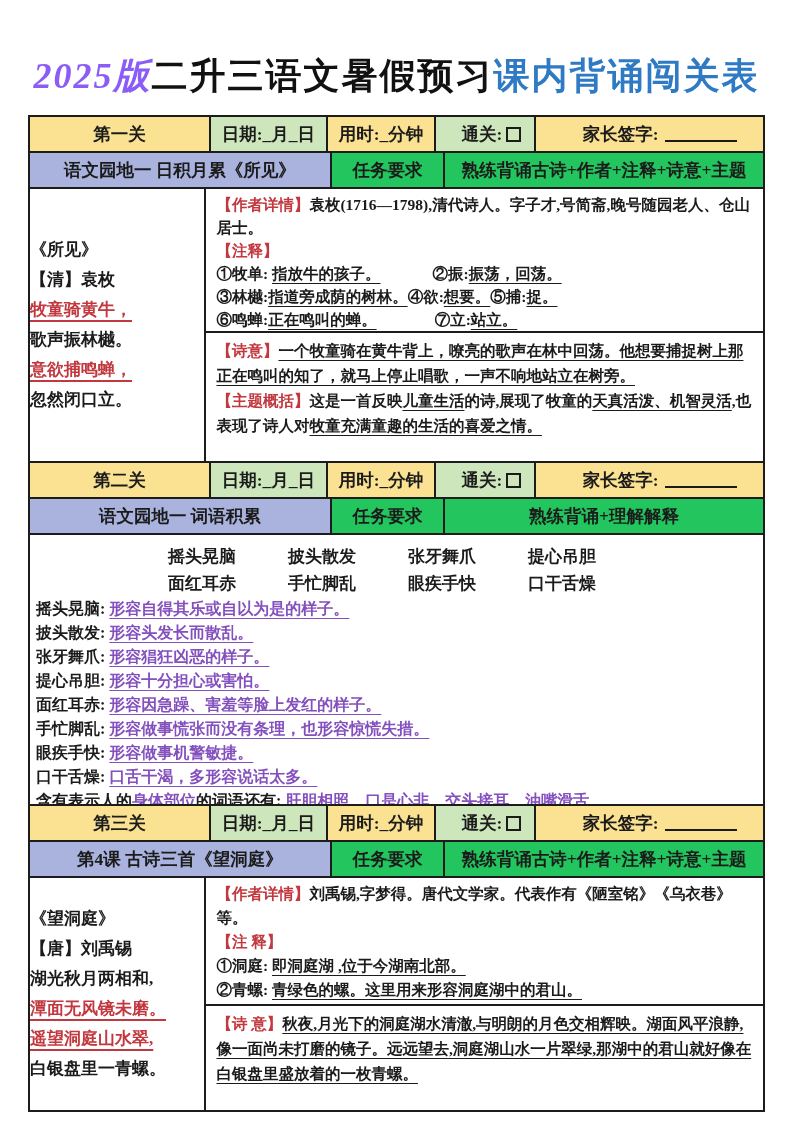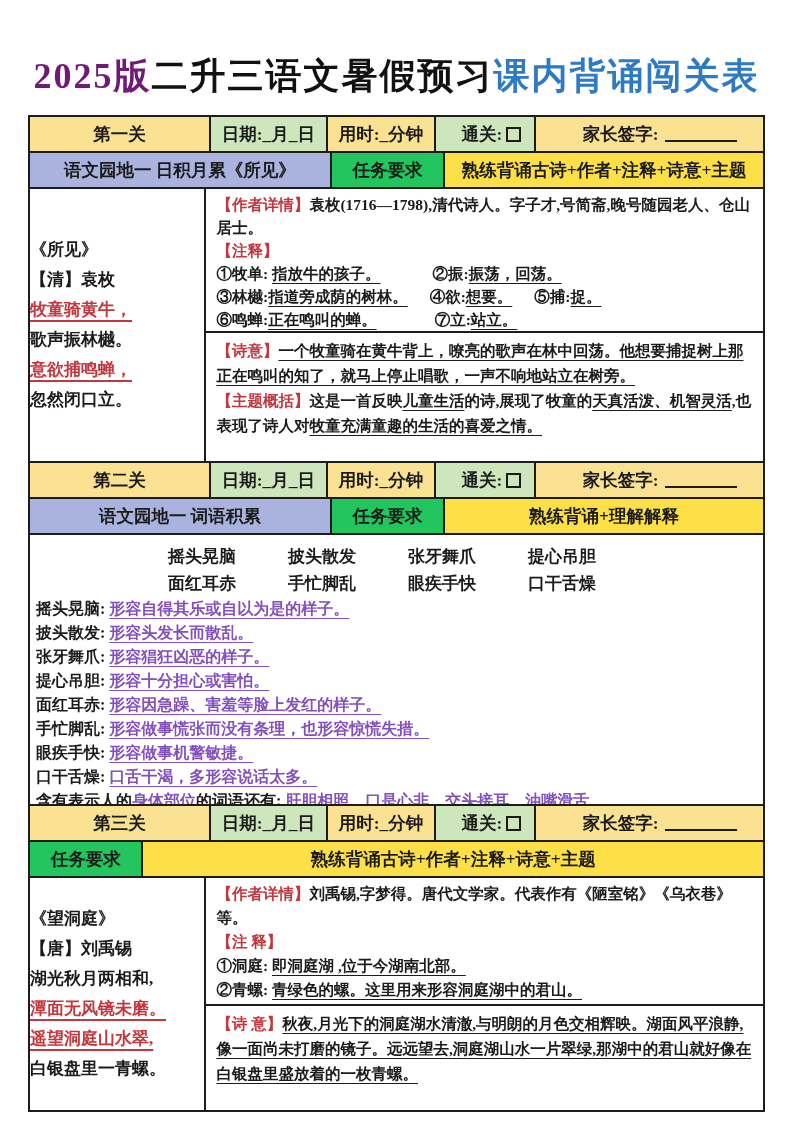--- a/index.html
+++ b/index.html
@@ -2,38 +2,38 @@
 <html><head>
 <meta charset="utf-8">
 <style>
   * { box-sizing: border-box; margin: 0; padding: 0; }
   html,body { width: 793px; height: 1122px; background: #ffffff;
     font-family: "Liberation Serif", "DejaVu Serif", serif; color: #1b1b1b; }
   .page { width: 793px; height: 1122px; overflow: hidden; position: relative; }
 
   .title { text-align: center; font-size: 36px; font-weight: bold;
     padding-top: 52px; letter-spacing: 2px; white-space: nowrap; }
-  .title .t-red  { color: #701a75; }
+  .title .t-red  { color: #8b5cf6; font-style: italic; }
   .title .t-blk  { color: #111111; }
   .title .t-blue { color: #2e7ac4; }
 
   .table { margin: 14px 28px 0 28px; background: #1c1c1c; padding: 2px;
     display: flex; flex-direction: column; gap: 2px; }
   .row { display: flex; gap: 2px; }
   .c { background: #ffffff; overflow: hidden; }
 
   
   .hr { height: 34px; }
   .hr .c { display: flex; align-items: center; justify-content: center;
     font-weight: bold; font-size: 17.5px; white-space: nowrap; }
   .bg-yellow { background: #fbe292; }
   .bg-green  { background: #cde6bc; }
   .bg-lav    { background: #a9b3de; }
   .bg-cyan   { background: #22c55e; }
-  .bg-pink   { background: #fde047; }
+  .bg-pink   { background: #22c55e; }
   .w1 { width: 24.4%; } .w2 { width: 15.7%; } .w3 { width: 14.5%; }
   .w4 { width: 13.4%; justify-content: flex-start; padding-left: 12px; }
   .w5 { flex: 1; justify-content: flex-start; padding-left: 20px; }
   .t1 { width: 40.9%; } .t2 { width: 15.2%; } .t3 { flex: 1; }
 
   .cb { display: inline-block; width: 15px; height: 15px;
     border: 2px solid #1b1b1b; margin-left: 4px; background: #fff0; }
   .blank { display: inline-block; width: 72px; border-bottom: 2px solid #1b1b1b;
     height: 16px; margin-left: 6px; }
 
@@ -46,21 +46,21 @@
   .p-red { color: #c2383e; text-decoration: underline;
     text-decoration-thickness: 1.5px; text-underline-offset: 5px; }
 
   .notecell { padding: 4px 10px 2px 10px; font-size: 15.5px; line-height: 23px;
     font-weight: bold; }
   .notecell.s3 { line-height: 24px; }
   .rl { color: #c2383e; }
   .u  { text-decoration: underline; text-decoration-thickness: 1.2px;
     text-underline-offset: 4px; }
   .noterow { display: flex; }
-  .nr1 { gap: 52px; } .nr2 { gap: 22px; } .nr3 { gap: 58px; }
+  .nr1 { gap: 52px; } .nr2 { } .nr3 { gap: 58px; }
 
   .meaningcell { padding: 5px 10px 2px 10px; font-size: 15.5px;
     line-height: 25px; font-weight: bold; }
 
   
   .wordcell { padding: 8px 6px 2px 6px; font-size: 16px; line-height: 24px;
     font-weight: bold; }
   .wrow { display: flex; gap: 52px; padding-left: 132px; height: 27px;
     align-items: center; font-size: 17px; }
   .defline { white-space: nowrap; }
@@ -219,20 +219,23 @@
       <div class="c bg-green  w4">
           <span>通关: </span>
           <span class="cb"></span>
         </div>
       <div class="c bg-yellow w5">
           <span>家长签字: </span>
           <span class="blank"></span>
         </div>
     </div>
     <div class="row hr">
+      <div class="c bg-lav  t1">
+          <span>第4课  古诗三首《望洞庭》</span>
+        </div>
       <div class="c bg-cyan t2">
           <span>任务要求</span>
         </div>
       <div class="c bg-pink t3" style="justify-content:center;padding-left:0;">
           <span>熟练背诵古诗+作者+注释+诗意+主题</span>
         </div>
     </div>
 
     <div class="row h-c3">
       <div class="c poemcol">

